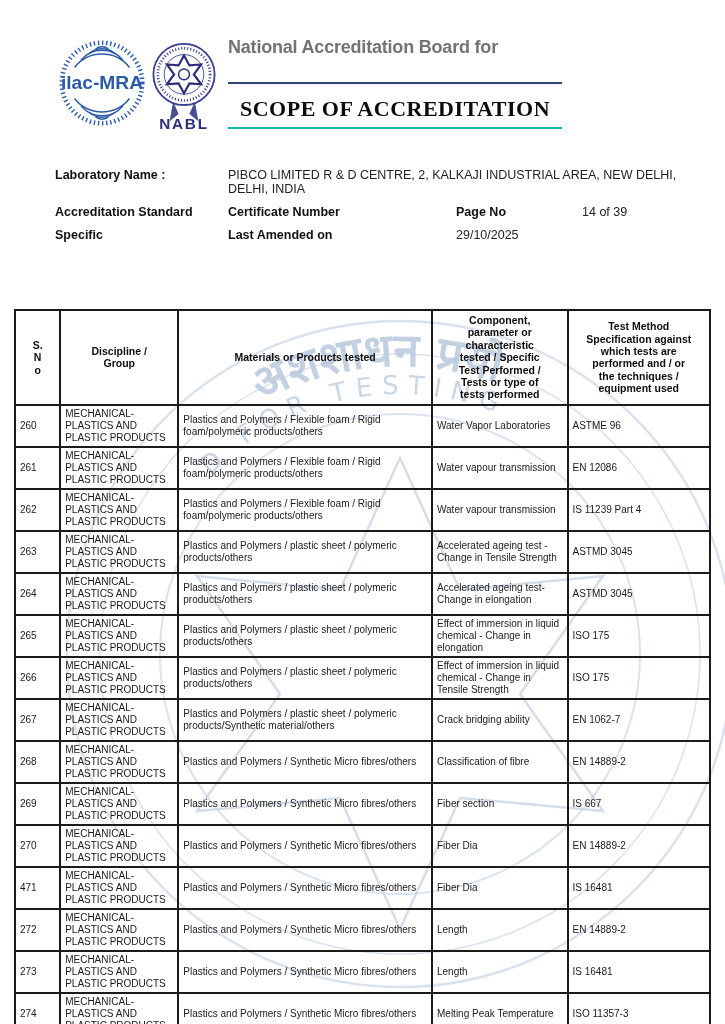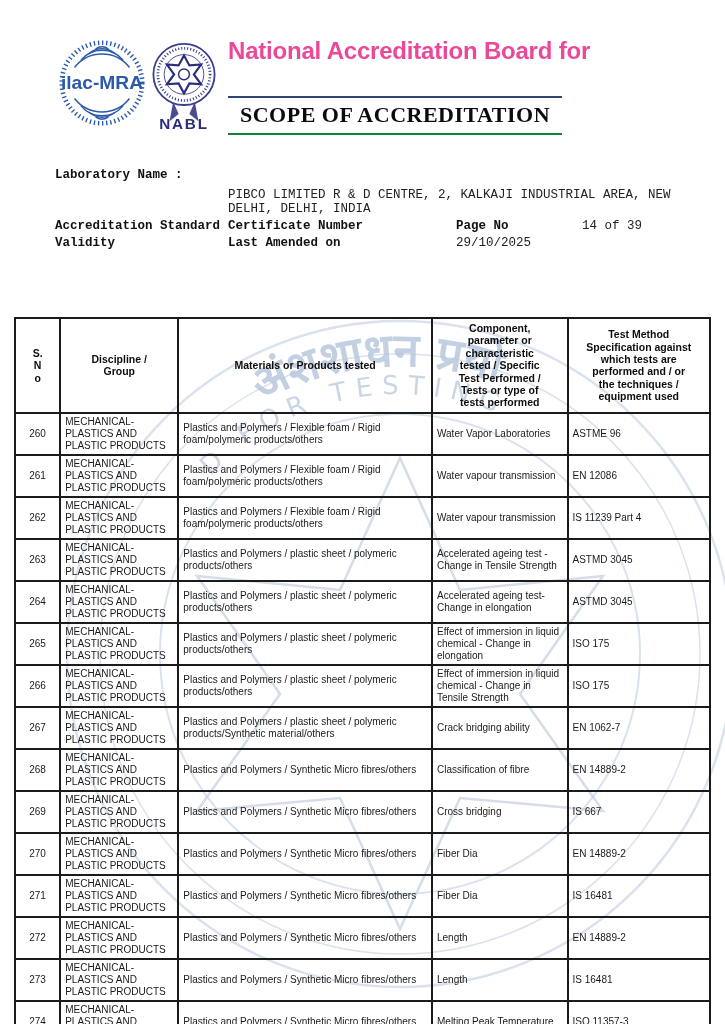--- a/index.html
+++ b/index.html
@@ -12,50 +12,50 @@
   .page { position:relative; width:725px; height:1024px; background:#fff; }
 
   
   .watermark { position:absolute; left:0; top:0; width:725px; height:1024px; pointer-events:none; z-index:0; }
   .content { position:relative; z-index:1; }
 
   
   .header { position:relative; margin-top:36px; min-height:116px; }
   .logos { position:absolute; left:56px; top:4px; display:flex; align-items:flex-start; gap:0; }
   .title-wrap { padding-left:228px; }
-  .org-title { font-size:24px; font-weight:bold; color:#ec4899; line-height:1.26; letter-spacing:-0.2px; }
+  .org-title { font-size:18px; font-weight:bold; color:#737373; line-height:1.26; letter-spacing:-0.2px; }
   .scope-block {
-    margin-top:30px; width:fit-content;
-    border-top:2px solid #2e4476; border-bottom:2px solid #15803d;
-    padding:4px 12px 5px 12px;
+    margin-top:23px; width:fit-content;
+    border-top:2px solid #2e4476; border-bottom:2px solid #14b8a6;
+    padding:12px 12px 5px 12px;
   }
   .scope-title {
     font-family:"Liberation Serif", serif; font-weight:bold; font-size:22px;
     color:#0b0b0b; letter-spacing:0.5px; white-space:nowrap;
   }
 
   
   .info { margin:16px 0 0 55px; width:648px; font-size:12.5px; }
-  .info-grid { display:grid; grid-template-columns:173px 228px 126px 1fr; row-gap:3px;font-family:Liberation Mono, monospace; }
+  .info-grid { display:grid; grid-template-columns:173px 228px 126px 1fr; row-gap:9px; }
   .info-label { font-weight:bold; color:#111; }
   .info-value { color:#222; }
-  .span3 { grid-column:2 / 5;margin-top:20px; }
+  .span3 { grid-column:2 / 5; }
 
   
   table.scope { border-collapse:collapse; width:697px; margin:67px 0 0 14px; table-layout:fixed; }
   table.scope th, table.scope td {
     border:2px solid #1b1b1b; vertical-align:middle;
     font-size:10px; line-height:1.2; padding:2px 4px;
     word-wrap:break-word;
   }
   table.scope th {
     font-size:10.5px; font-weight:bold; text-align:center; line-height:1.18;
     height:64px; padding:3px 16px; color:#0d0d0d;margin-left:18px;
   }
-  td.c-sno { padding-left:5px;text-align:center; }
+  td.c-sno { padding-left:5px; }
 </style>
 </head>
 <body>
 
 <div class="page">
 
   <svg class="watermark" viewBox="0 0 725 1024" aria-hidden="true">
     <g fill="none" stroke="#bccbdf" opacity="0.55">
       <circle cx="400" cy="618" r="333" stroke-width="2.5"></circle>
       <circle cx="400" cy="618" r="300" stroke-width="1.5"></circle>
@@ -119,21 +119,21 @@
       <div class="info-grid">
         <div class="info-label">Laboratory Name :</div>
         <div class="info-value span3">PIBCO LIMITED R &amp; D CENTRE, 2, KALKAJI INDUSTRIAL AREA, NEW DELHI, DELHI, INDIA</div>
 
         <div class="info-label">Accreditation Standard</div>
 
         <div class="info-label">Certificate Number</div>
         <div class="info-label">Page No</div>
         <div class="info-value">14 of 39</div>
 
-        <div class="info-label">Validity</div>
+        <div class="info-label">Specific</div>
         <div class="info-label">Last Amended on</div>
         <div class="info-value">29/10/2025</div>
       </div>
     </div>
 
     <table class="scope">
       <colgroup>
         <col style="width:6.5%">
           <col style="width:17%">
           <col style="width:36.5%">
@@ -219,34 +219,34 @@
         <td>MECHANICAL- PLASTICS AND PLASTIC PRODUCTS</td>
         <td>Plastics and Polymers / Synthetic Micro fibres/others</td>
         <td>Classification of fibre</td>
         <td>EN 14889-2</td>
       </tr>
 
       <tr>
         <td class="c-sno">269</td>
         <td>MECHANICAL- PLASTICS AND PLASTIC PRODUCTS</td>
         <td>Plastics and Polymers / Synthetic Micro fibres/others</td>
-        <td>Cross bridging</td>
+        <td>Fiber section</td>
         <td>IS 667</td>
       </tr>
 
       <tr>
         <td class="c-sno">270</td>
         <td>MECHANICAL- PLASTICS AND PLASTIC PRODUCTS</td>
         <td>Plastics and Polymers / Synthetic Micro fibres/others</td>
         <td>Fiber Dia</td>
         <td>EN 14889-2</td>
       </tr>
 
       <tr>
-        <td class="c-sno">271</td>
+        <td class="c-sno">471</td>
         <td>MECHANICAL- PLASTICS AND PLASTIC PRODUCTS</td>
         <td>Plastics and Polymers / Synthetic Micro fibres/others</td>
         <td>Fiber Dia</td>
         <td>IS 16481</td>
       </tr>
 
       <tr>
         <td class="c-sno">272</td>
         <td>MECHANICAL- PLASTICS AND PLASTIC PRODUCTS</td>
         <td>Plastics and Polymers / Synthetic Micro fibres/others</td>

